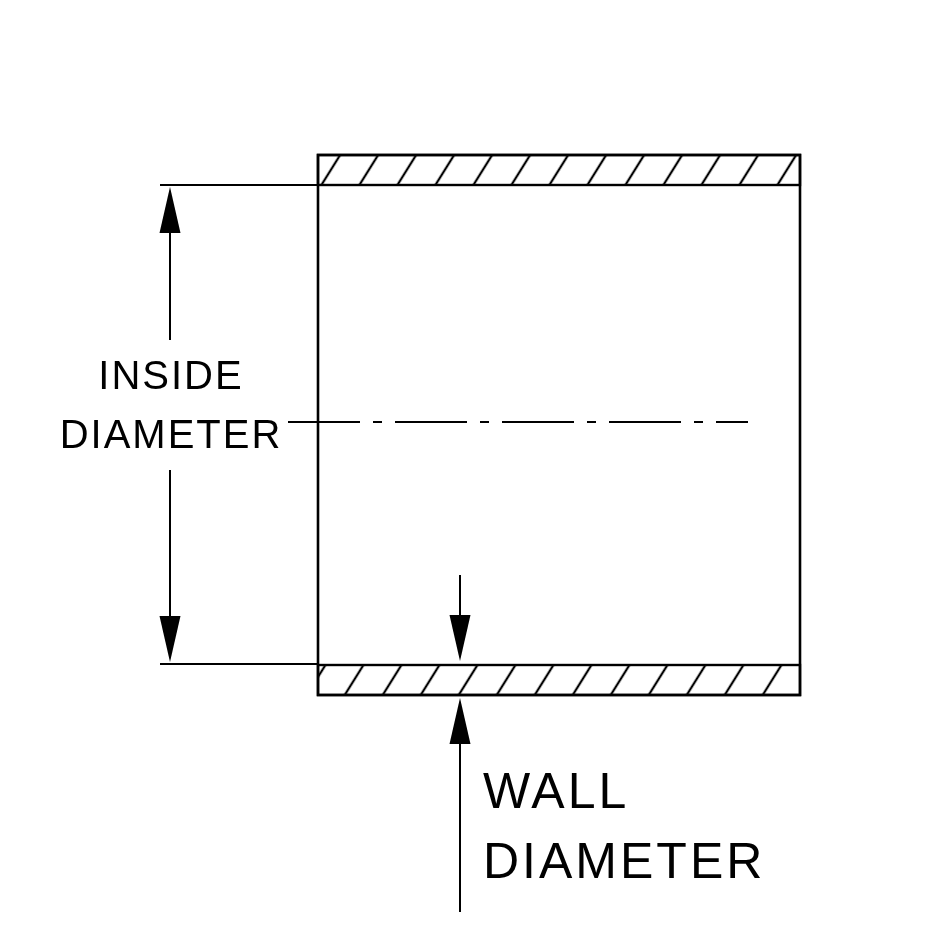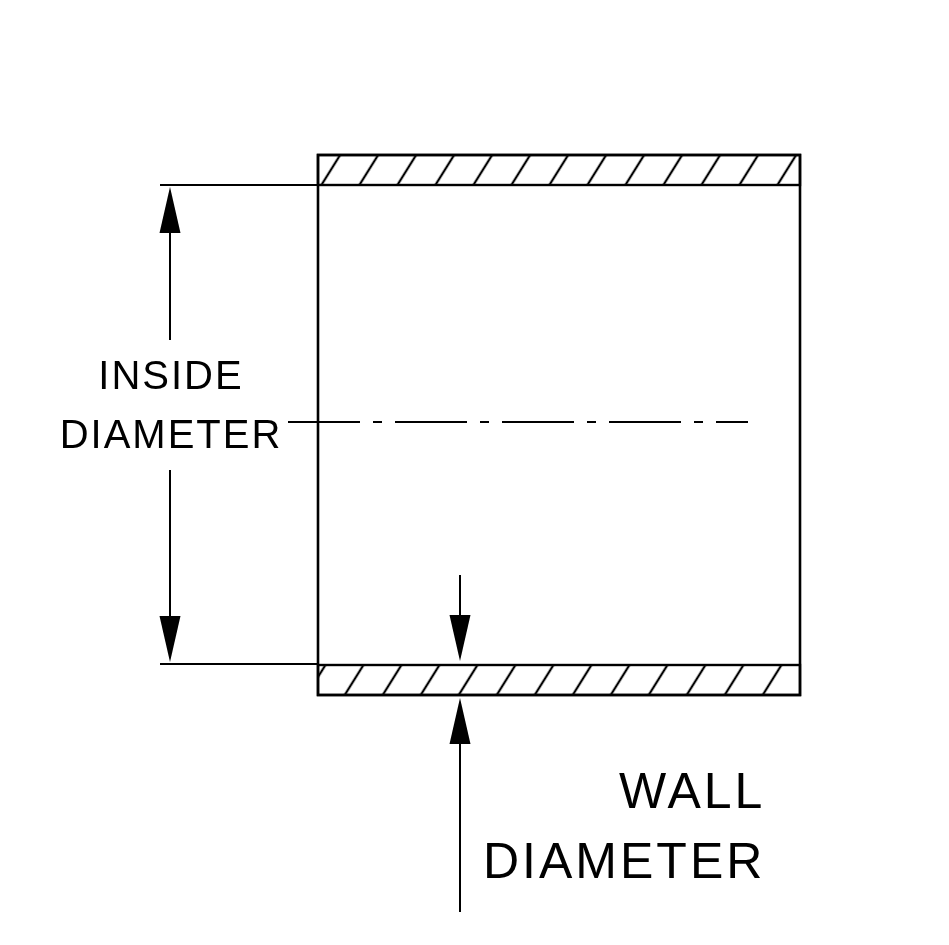--- a/index.html
+++ b/index.html
@@ -37,21 +37,21 @@
     transform: translateX(-50%);
     text-align: center;
     font-size: 40px;
     letter-spacing: 2px;
     line-height: 59px;
     font-weight: 400;
   }
   .label-wall-thickness {
     left: 483px;
     top: 756px;
-    text-align: right;
+    text-align: left;
     font-size: 50px;
     letter-spacing: 3px;
     line-height: 70px;
     font-weight: 400;
   }
 </style>
 </head>
 <body>
 
 <div class="stage">

